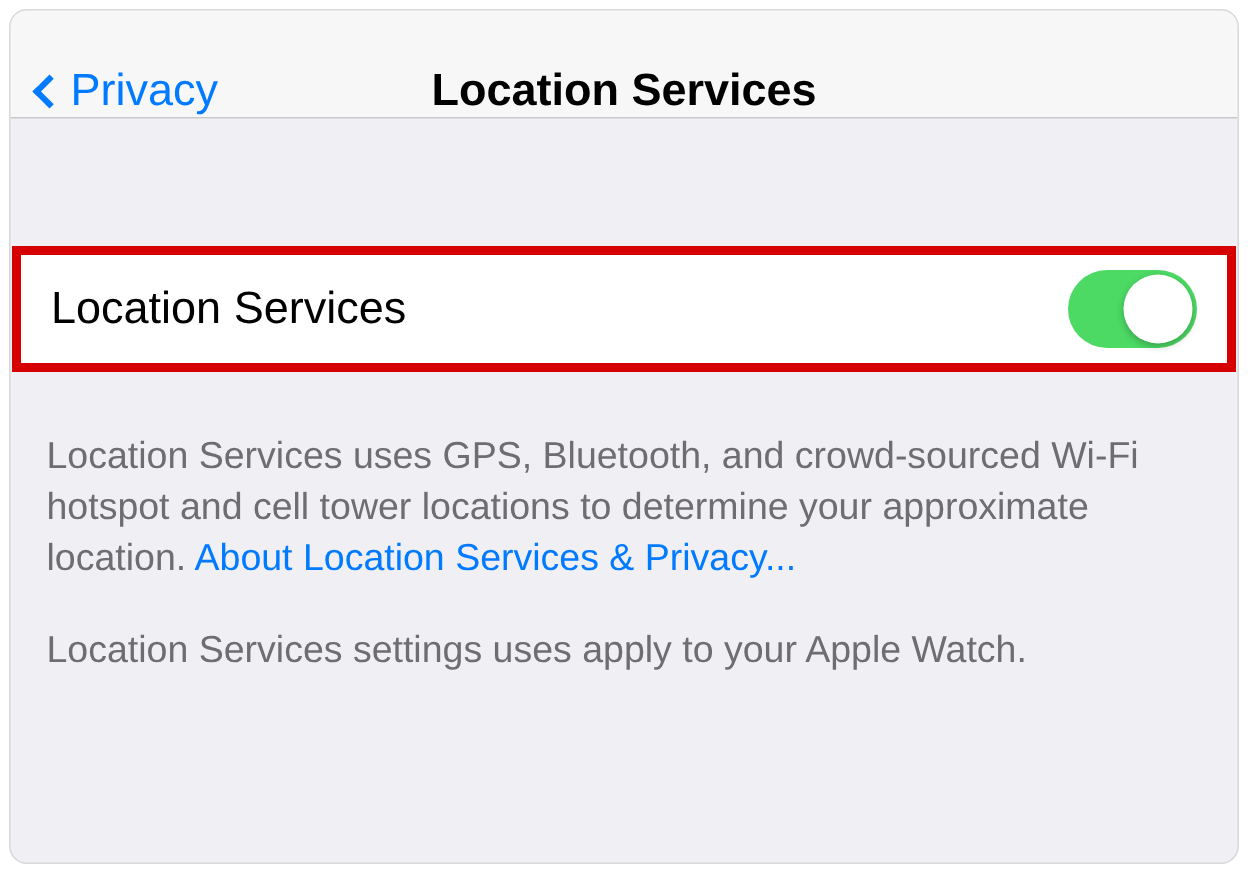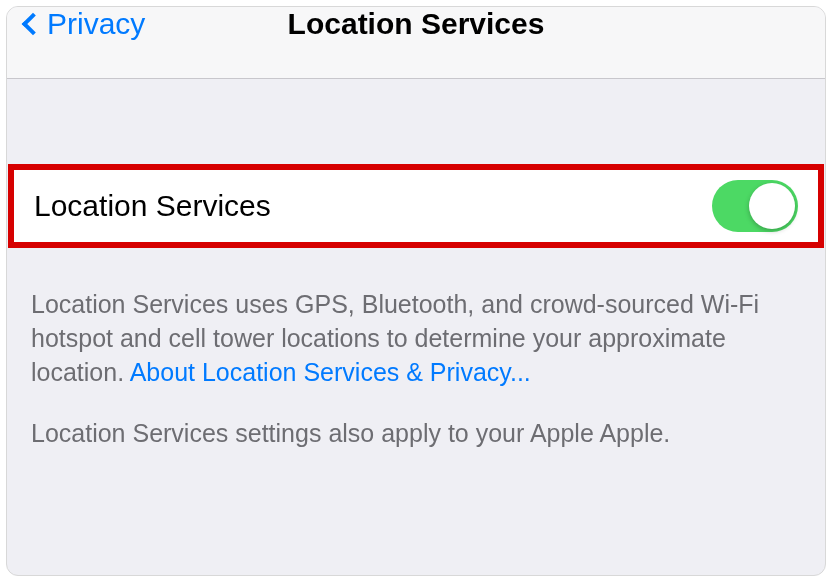--- a/index.html
+++ b/index.html
@@ -17,21 +17,21 @@
     .container {
       border: 1px solid #d8d8d8;
       border-radius: 12px;
       margin: 6px;
       height: 570px;
       background: #efeff4;
       overflow: hidden;
     }
     .nav-bar {
       display: flex;
-      align-items: flex-start;
+      align-items: flex-end;
       height: 72px;
       background: #f7f7f8;
       border-bottom: 1px solid #c8c7cc;
       position: relative;
       padding: 0 18px;
     }
     .back-button {
       display: flex;
       align-items: center;
       color: #007aff;
@@ -128,16 +128,16 @@
       <div class="toggle">
         <div class="toggle-knob"></div>
       </div>
     </div>
   </div>
 
   <div class="description-block">
     <div>
       <span>Location Services uses GPS, Bluetooth, and crowd-sourced Wi-Fi hotspot and cell tower locations to determine your approximate location. </span><span class="link-text">About Location Services &amp; Privacy...</span>
     </div>
-    <div class="second-desc">Location Services settings also apply to your Apple Apple.</div>
+    <div class="second-desc">Location Services settings uses apply to your Apple Watch.</div>
   </div>
 
 </div>
 
 </body></html>

